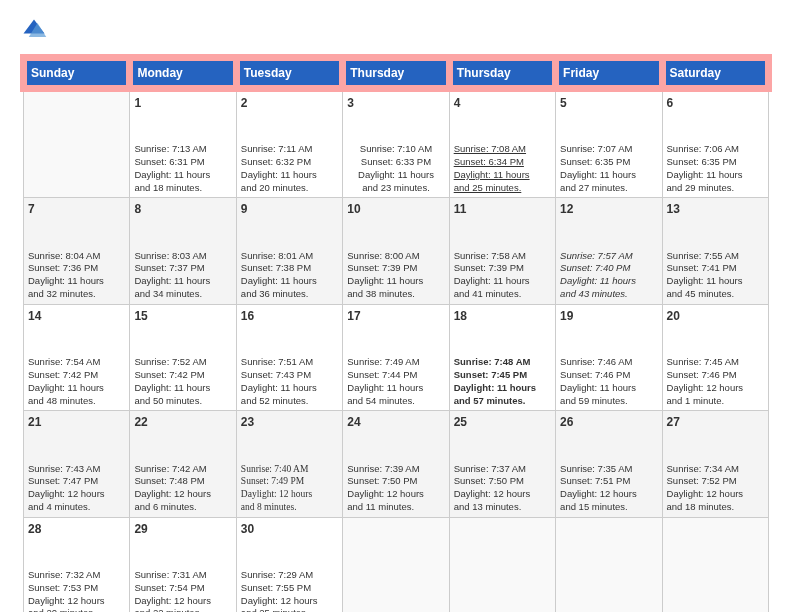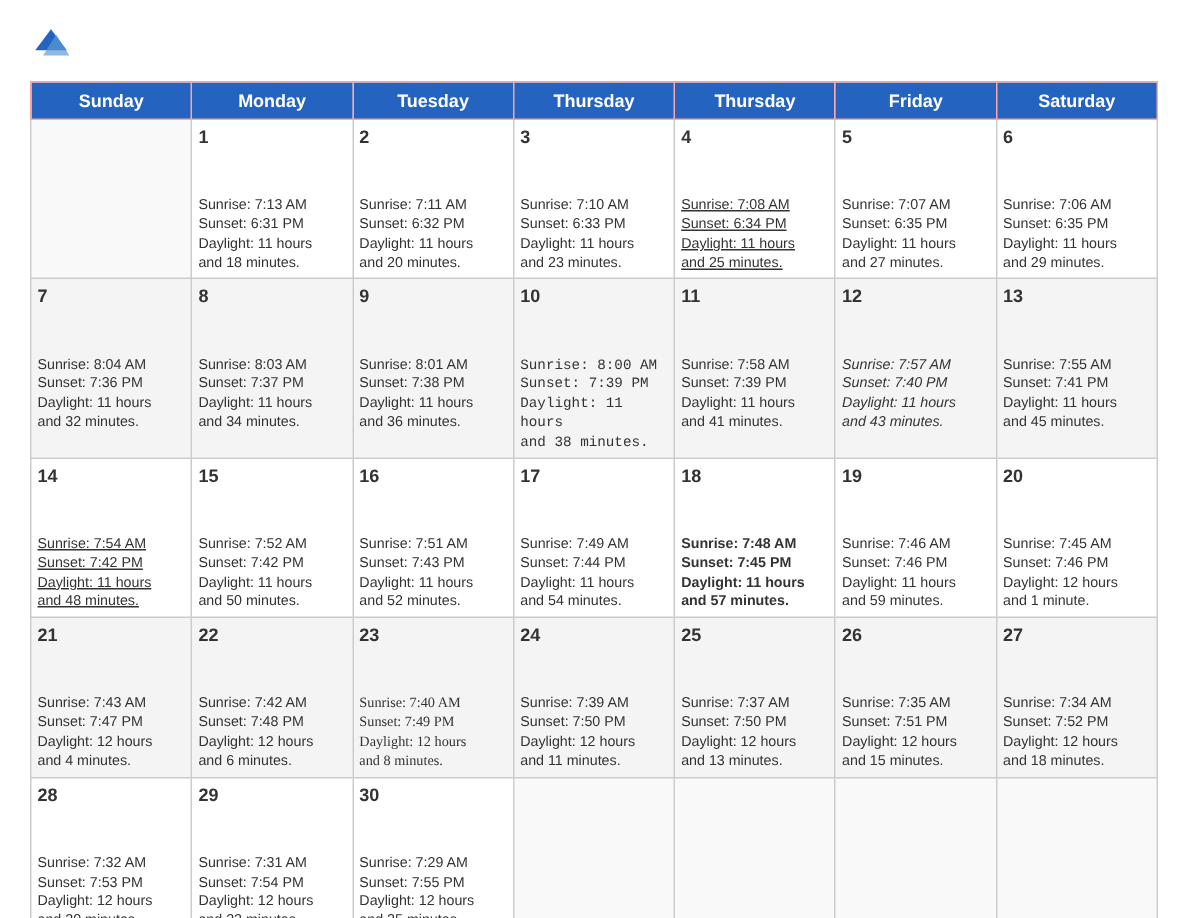--- a/index.html
+++ b/index.html
@@ -63,22 +63,22 @@
       width: 100%;
       border-collapse: collapse;
       font-size: 10.5px;
     }
     .calendar-table thead tr th {
       background: #2563c0;
       color: #fff;
       font-weight: bold;
       font-size: 12px;
       padding: 5px 4px;
-      text-align: center;
-      border: 1px solid #fca5a5;
+      text-align: left;
+      border: 7px solid #fca5a5;
     }
     .calendar-table tbody tr td {
       border: 1px solid #ccc;
       vertical-align: top;
       padding: 3px 4px;
       width: calc(100% / 7);
       height: 80px;
       color: #333;
       font-size: 10px;
       line-height: 1.35;
@@ -147,21 +147,21 @@
           </td>
           <td>
             <span class="day-number">2</span>
             <div class="day-info" style="white-space: pre-line;">Sunrise: 7:11 AM
 Sunset: 6:32 PM
 Daylight: 11 hours
 and 20 minutes.</div>
           </td>
           <td>
             <span class="day-number">3</span>
-            <div class="day-info" style="white-space: pre-line;">Sunrise: 7:10 AM
+            <div class="day-info" style="white-space: pre-line; text-align: center;">Sunrise: 7:10 AM
 Sunset: 6:33 PM
 Daylight: 11 hours
 and 23 minutes.</div>
           </td>
           <td>
             <span class="day-number">4</span>
             <div class="day-info" style="white-space: pre-line; text-decoration: underline;">Sunrise: 7:08 AM
 Sunset: 6:34 PM
 Daylight: 11 hours
 and 25 minutes.</div>
@@ -198,21 +198,21 @@
           </td>
           <td>
             <span class="day-number">9</span>
             <div class="day-info" style="white-space: pre-line;">Sunrise: 8:01 AM
 Sunset: 7:38 PM
 Daylight: 11 hours
 and 36 minutes.</div>
           </td>
           <td>
             <span class="day-number">10</span>
-            <div class="day-info" style="white-space: pre-line; font-family: Liberation Mono, monospace;">Sunrise: 8:00 AM
+            <div class="day-info" style="white-space: pre-line;">Sunrise: 8:00 AM
 Sunset: 7:39 PM
 Daylight: 11 hours
 and 38 minutes.</div>
           </td>
           <td>
             <span class="day-number">11</span>
             <div class="day-info" style="white-space: pre-line;">Sunrise: 7:58 AM
 Sunset: 7:39 PM
 Daylight: 11 hours
 and 41 minutes.</div>
@@ -228,21 +228,21 @@
             <span class="day-number">13</span>
             <div class="day-info" style="white-space: pre-line;">Sunrise: 7:55 AM
 Sunset: 7:41 PM
 Daylight: 11 hours
 and 45 minutes.</div>
           </td>
         </tr>
         <tr>
           <td>
             <span class="day-number">14</span>
-            <div class="day-info" style="white-space: pre-line; text-decoration: underline;">Sunrise: 7:54 AM
+            <div class="day-info" style="white-space: pre-line;">Sunrise: 7:54 AM
 Sunset: 7:42 PM
 Daylight: 11 hours
 and 48 minutes.</div>
           </td>
           <td>
             <span class="day-number">15</span>
             <div class="day-info" style="white-space: pre-line;">Sunrise: 7:52 AM
 Sunset: 7:42 PM
 Daylight: 11 hours
 and 50 minutes.</div>

